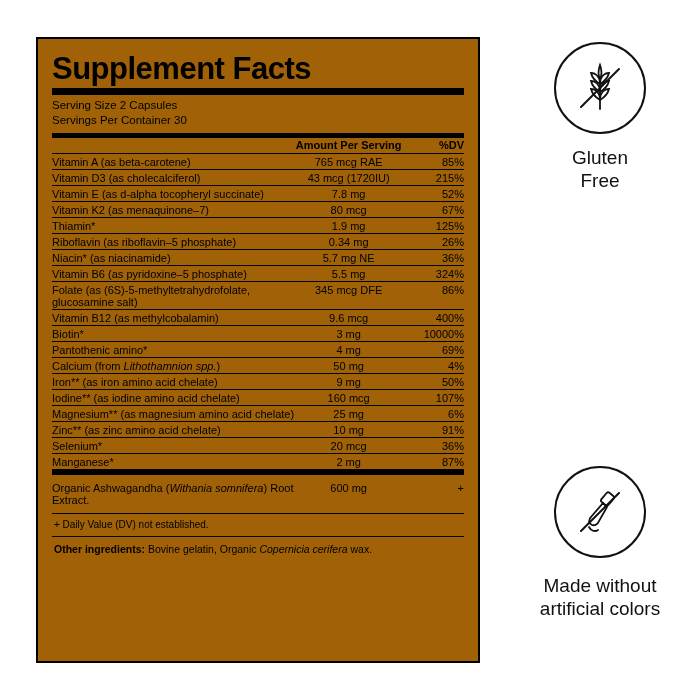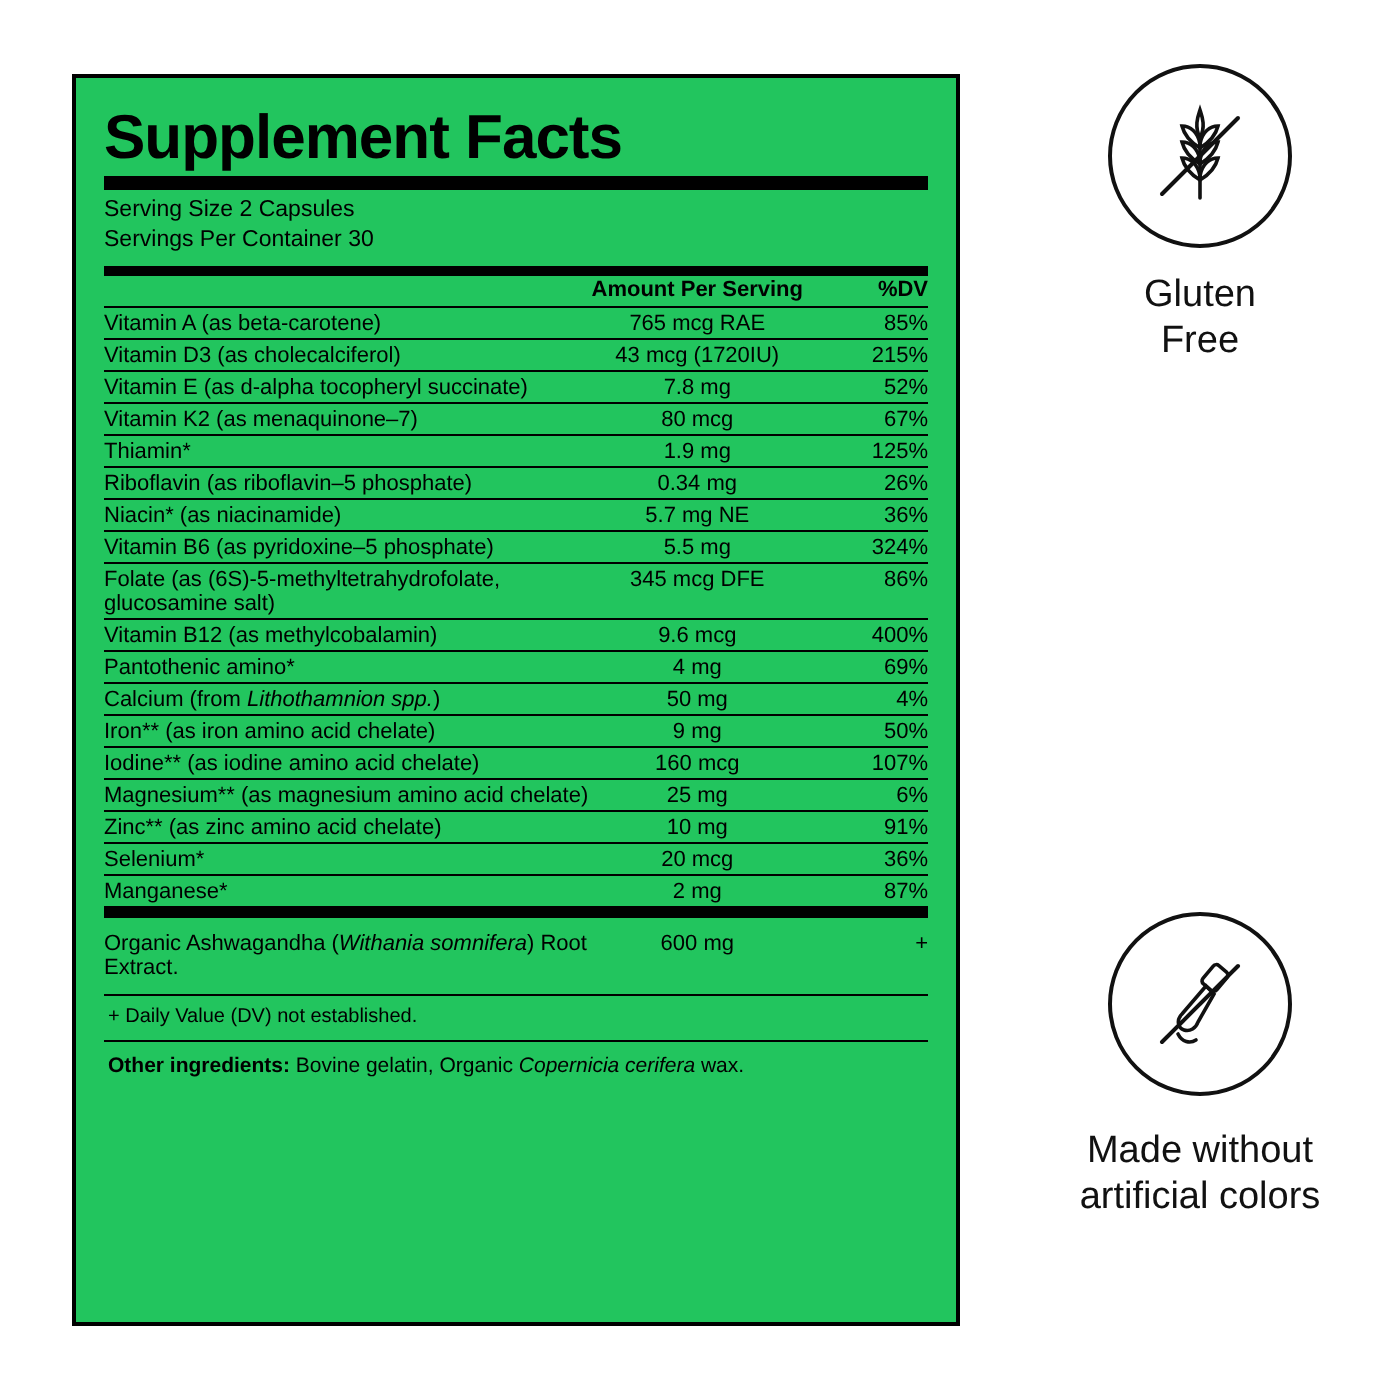--- a/index.html
+++ b/index.html
@@ -21,21 +21,21 @@
   }
 
   
   .panel {
     position: absolute;
     left: 36px;
     top: 37px;
     width: 444px;
     height: 626px;
     border: 2px solid #000;
-    background: #22c55e;
+    background: #a16207;
     box-sizing: border-box;
     padding: 10px 14px 0 14px;
   }
   .sf-title {
     font-size: 31px;
     font-weight: bold;
     letter-spacing: -0.5px;
     line-height: 1.05;
     margin: 4px 0 2px 0;
   }
@@ -111,21 +111,21 @@
     padding-top: 6px;
     padding-left: 2px;
     line-height: 1.3;
   }
   .other b { font-weight: bold; }
 
   
   .badges {
     position: absolute;
     left: 505px;
-    top: 20px;
+    top: 30px;
     width: 190px;
     height: 640px;
   }
   .badge {
     position: absolute;
     width: 190px;
     text-align: center;
   }
   .badge-1 { top: 12px; }
   .badge-2 { top: 224px; }
@@ -225,20 +225,25 @@
         <tr class="nutrient contborder">
           <td class="col-name">glucosamine salt)</td>
           <td class="col-amt"></td>
           <td class="col-dv"></td>
         </tr>
 
         <tr class="nutrient">
           <td class="col-name">Vitamin B12 (as methylcobalamin)</td>
           <td class="col-amt">9.6 mcg</td>
           <td class="col-dv">400%</td>
+        </tr>
+        <tr class="nutrient">
+          <td class="col-name">Biotin*</td>
+          <td class="col-amt">3 mg</td>
+          <td class="col-dv">10000%</td>
         </tr>
         <tr class="nutrient">
           <td class="col-name">Pantothenic amino*</td>
           <td class="col-amt">4 mg</td>
           <td class="col-dv">69%</td>
         </tr>
 
         <tr class="nutrient">
           <td class="col-name">Calcium (from <span class="ital">Lithothamnion spp.</span>)</td>
           <td class="col-amt">50 mg</td>

